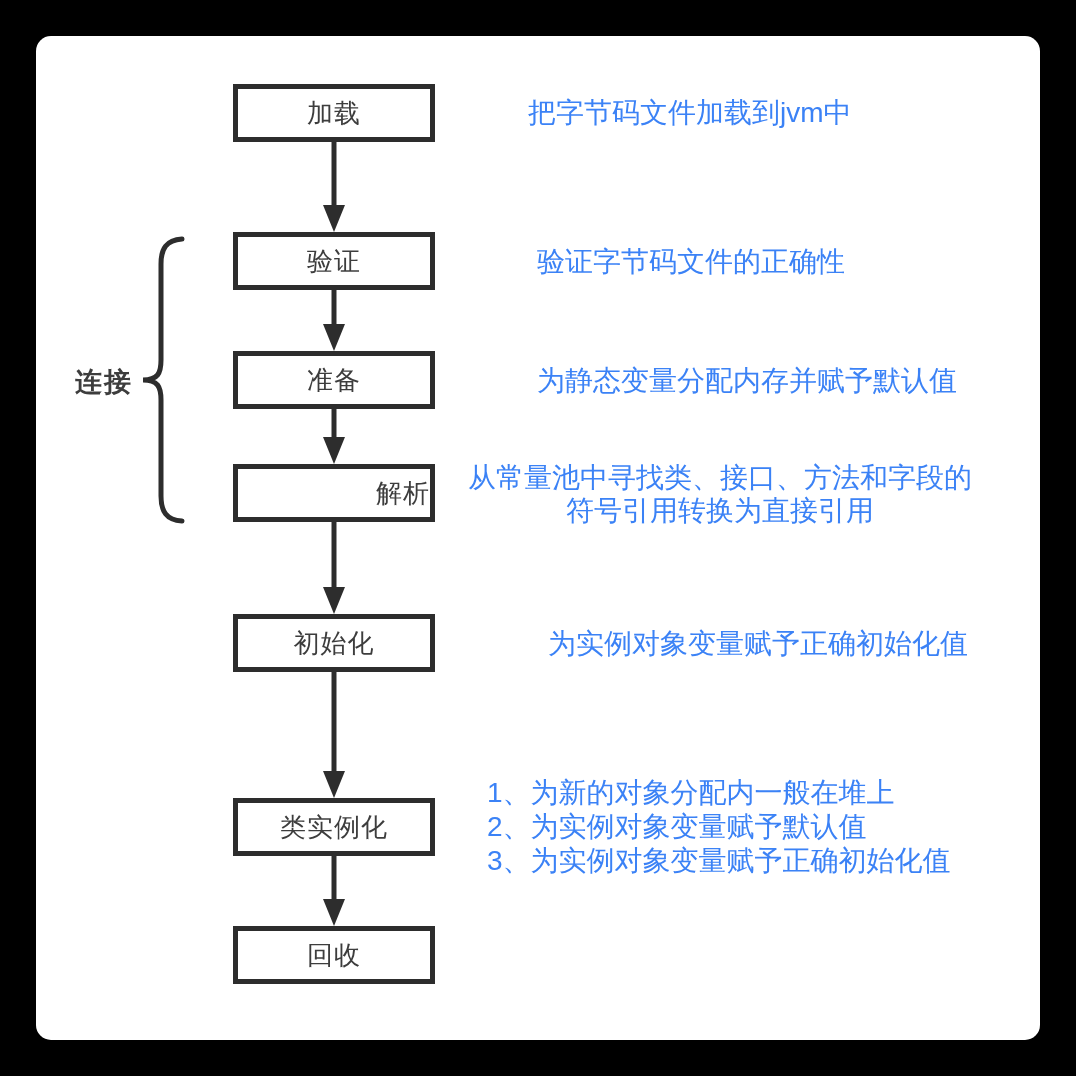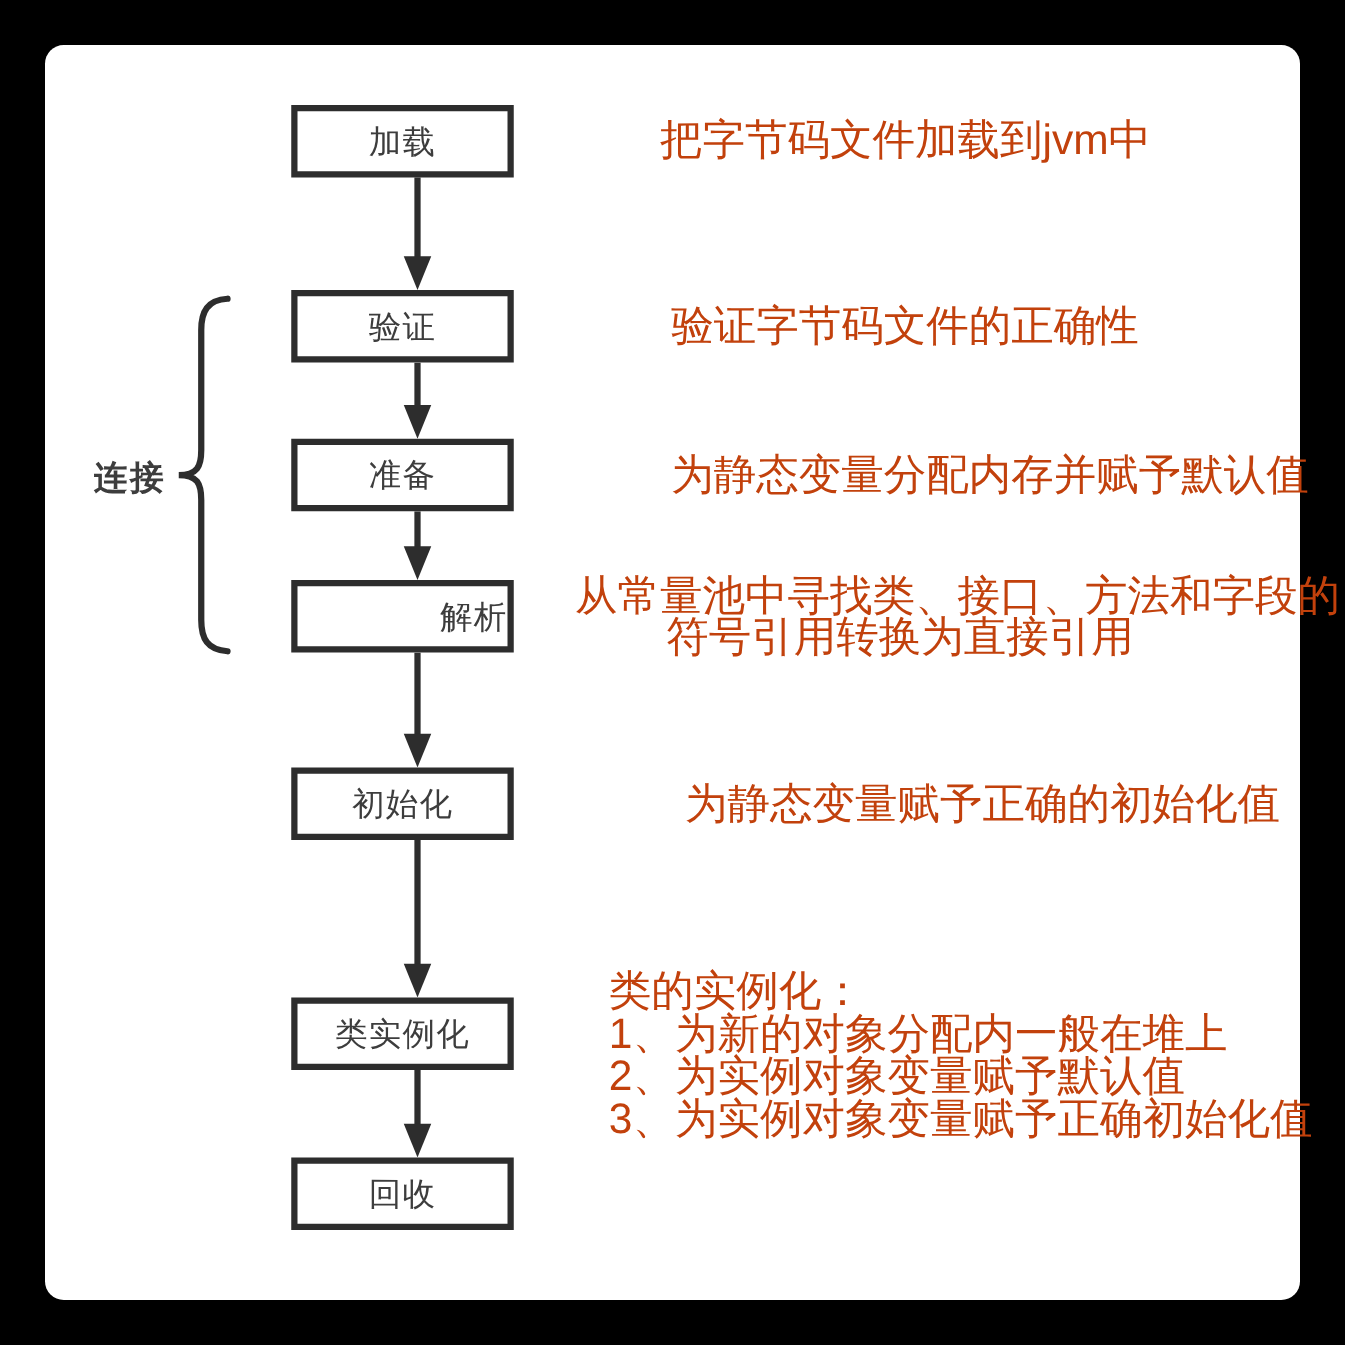--- a/index.html
+++ b/index.html
@@ -23,21 +23,21 @@
   .layer {
     position: absolute;
     left: 0;
     top: 0;
     width: 1076px;
     height: 1076px;
   }
   .flow-box {
     position: absolute;
     left: 233px;
-    width: 178px;
+    width: 202px;
     height: 58px;
     box-sizing: border-box;
     border: 5px solid #2d2d2d;
     background: #ffffff;
     display: flex;
     align-items: center;
     justify-content: center;
     font-size: 26px;
     color: #3d3d3d;
     letter-spacing: 1px;
@@ -45,22 +45,22 @@
   .box-load        { top: 84px;  }
   .box-verify      { top: 232px; justify-content: center; }
   .box-prepare     { top: 351px; justify-content: center; }
   .box-resolve     { top: 464px; justify-content: flex-end; }
   .box-initialize  { top: 614px; }
   .box-instantiate { top: 798px; }
   .box-recycle     { top: 926px; }
 
   .annot {
     position: absolute;
-    font-size: 34px;
-    color: #c2410c;
+    font-size: 28px;
+    color: #3b82f6;
     line-height: 33px;
     white-space: nowrap;
   }
   .annot-load       { left: 528px; top: 96px;  }
   .annot-verify     { left: 537px; top: 245px; }
   .annot-prepare    { left: 537px; top: 364px; }
   .annot-resolve    { left: 460px; top: 461px; width: 520px; text-align: center; }
   .annot-initialize { left: 548px; top: 627px; }
   .annot-instantiate{ left: 487px; top: 776px; line-height: 34px; }
 
@@ -147,20 +147,19 @@
 
 <div class="annot annot-verify">验证字节码文件的正确性</div>
 
 <div class="annot annot-prepare">为静态变量分配内存并赋予默认值</div>
 
 <div class="annot annot-resolve">
   <div>从常量池中寻找类、接口、方法和字段的</div>
   <div>符号引用转换为直接引用</div>
 </div>
 
-<div class="annot annot-initialize">为静态变量赋予正确的初始化值</div>
+<div class="annot annot-initialize">为实例对象变量赋予正确初始化值</div>
 
 <div class="annot annot-instantiate">
-  <div>类的实例化：</div>
   <div>1、为新的对象分配内一般在堆上</div>
   <div>2、为实例对象变量赋予默认值</div>
   <div>3、为实例对象变量赋予正确初始化值</div>
 </div>
 
 </body></html>

